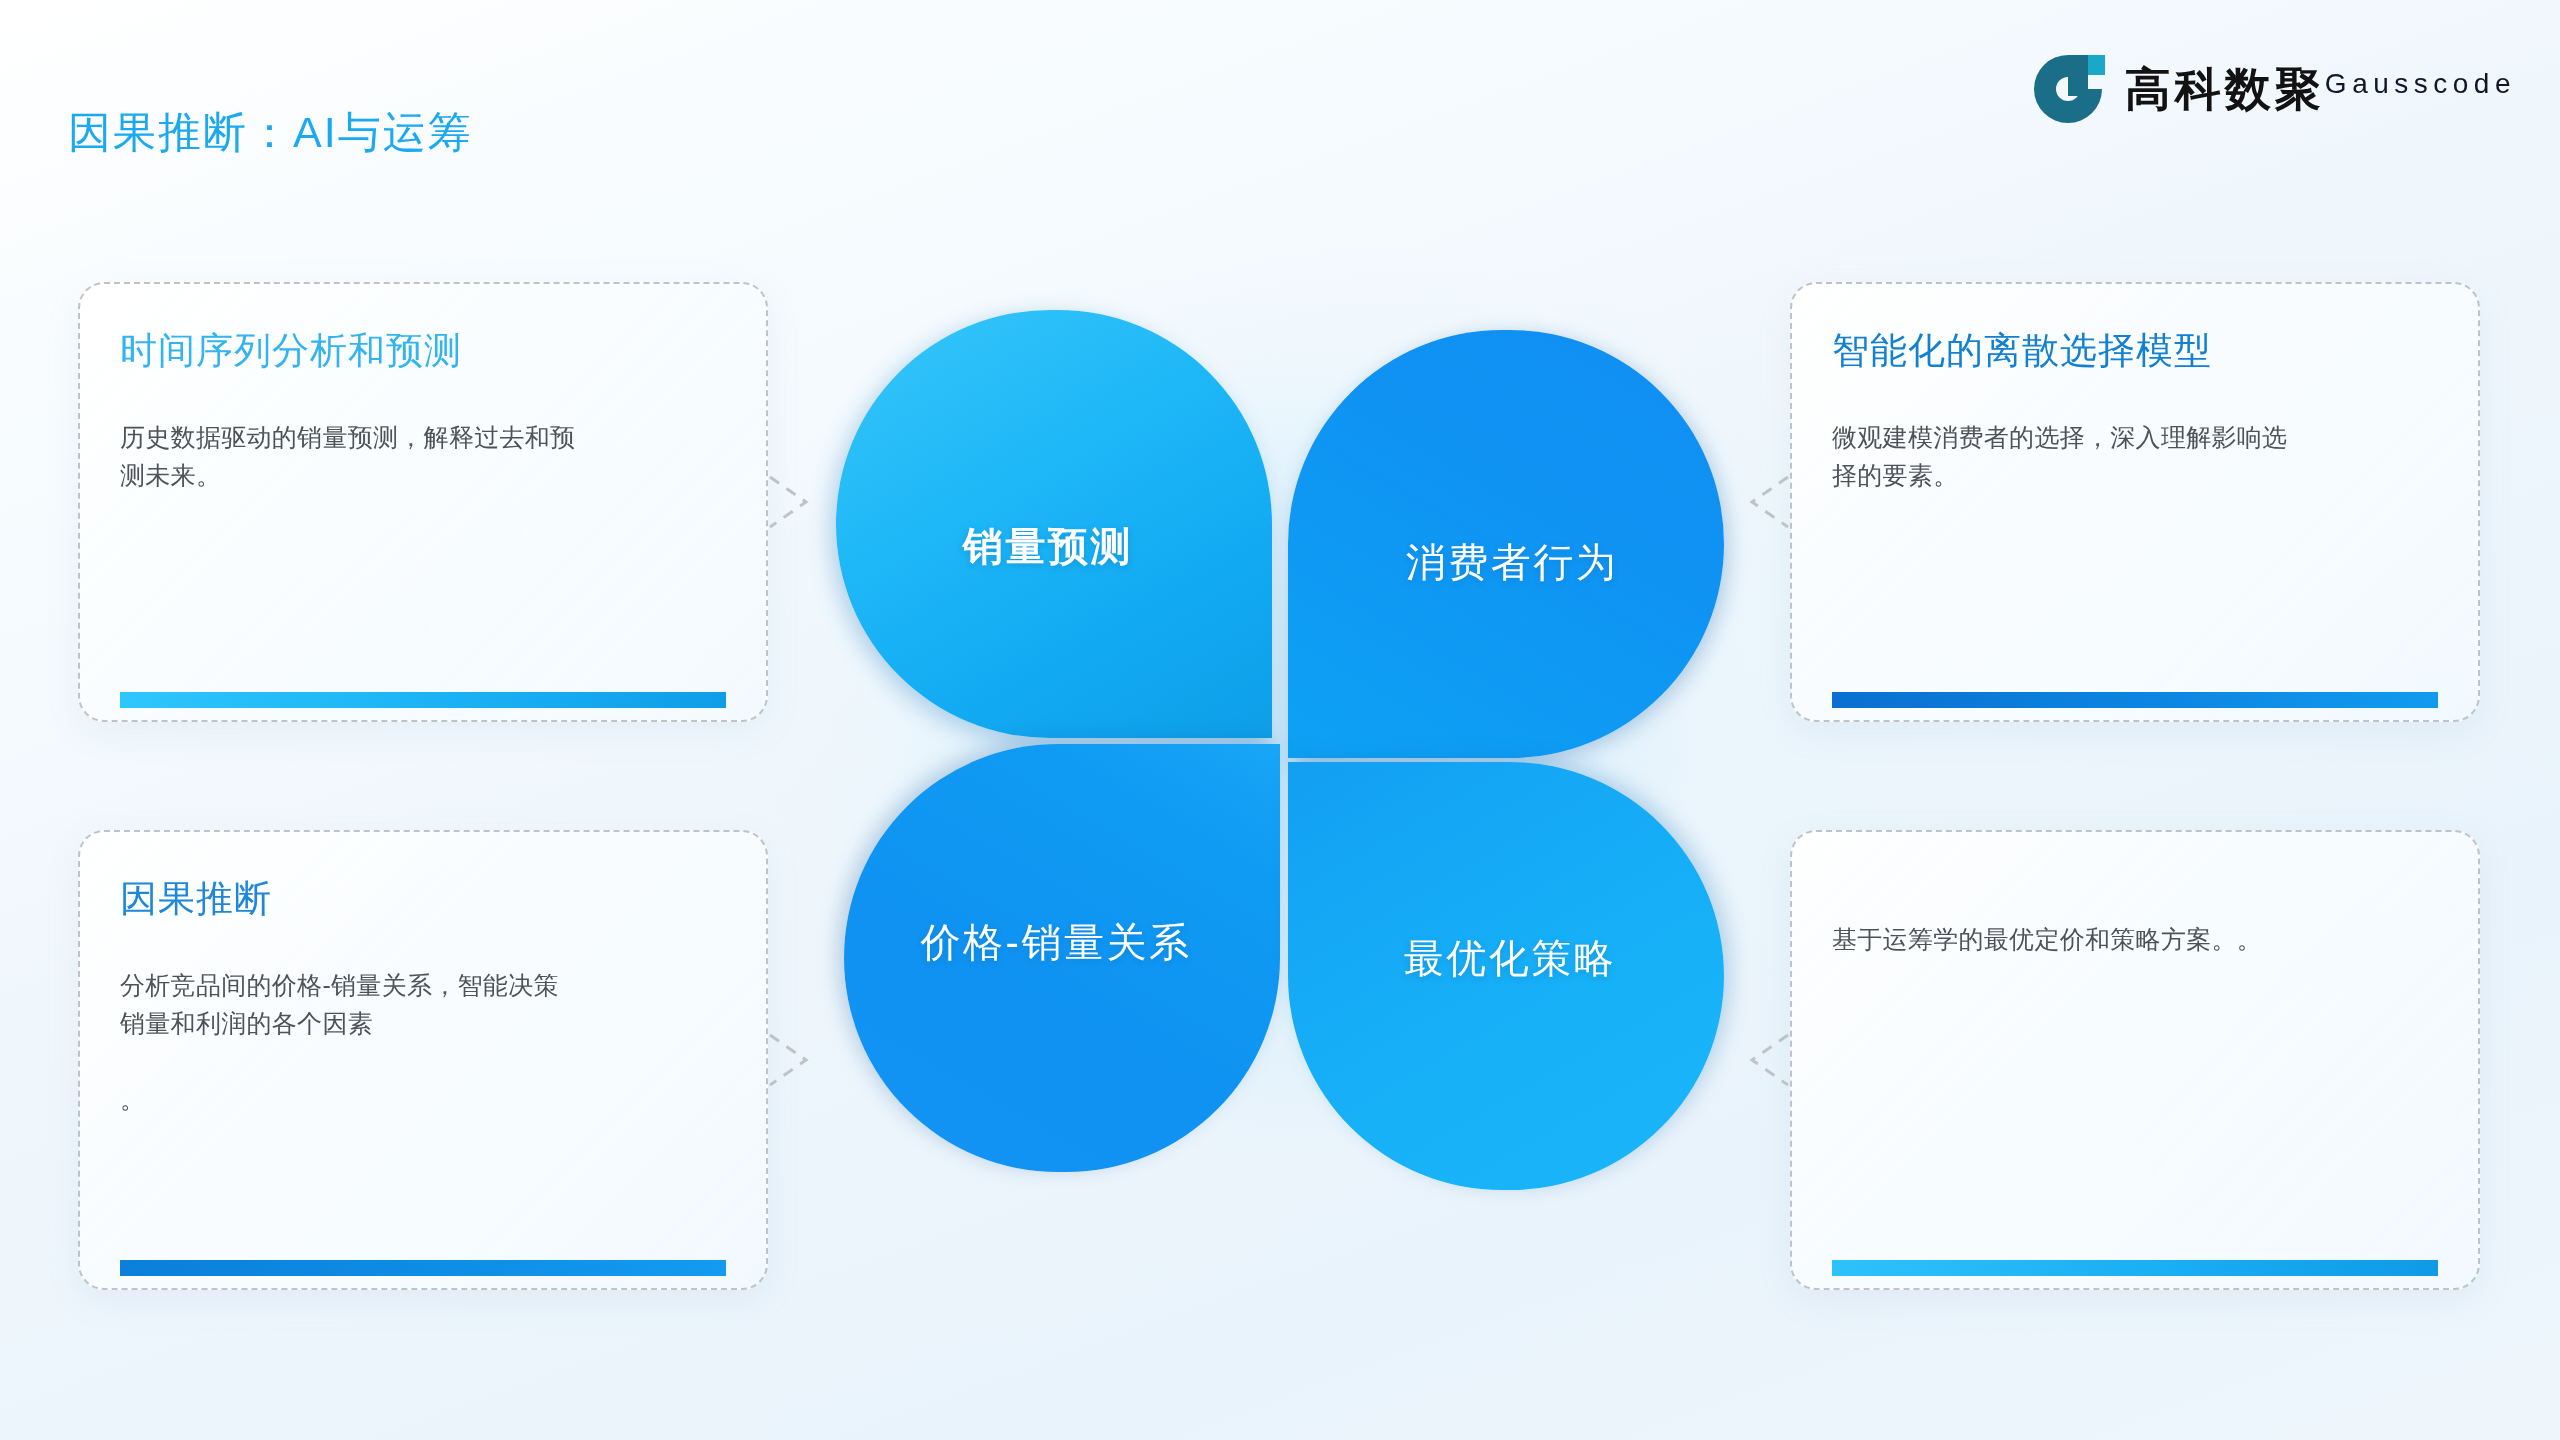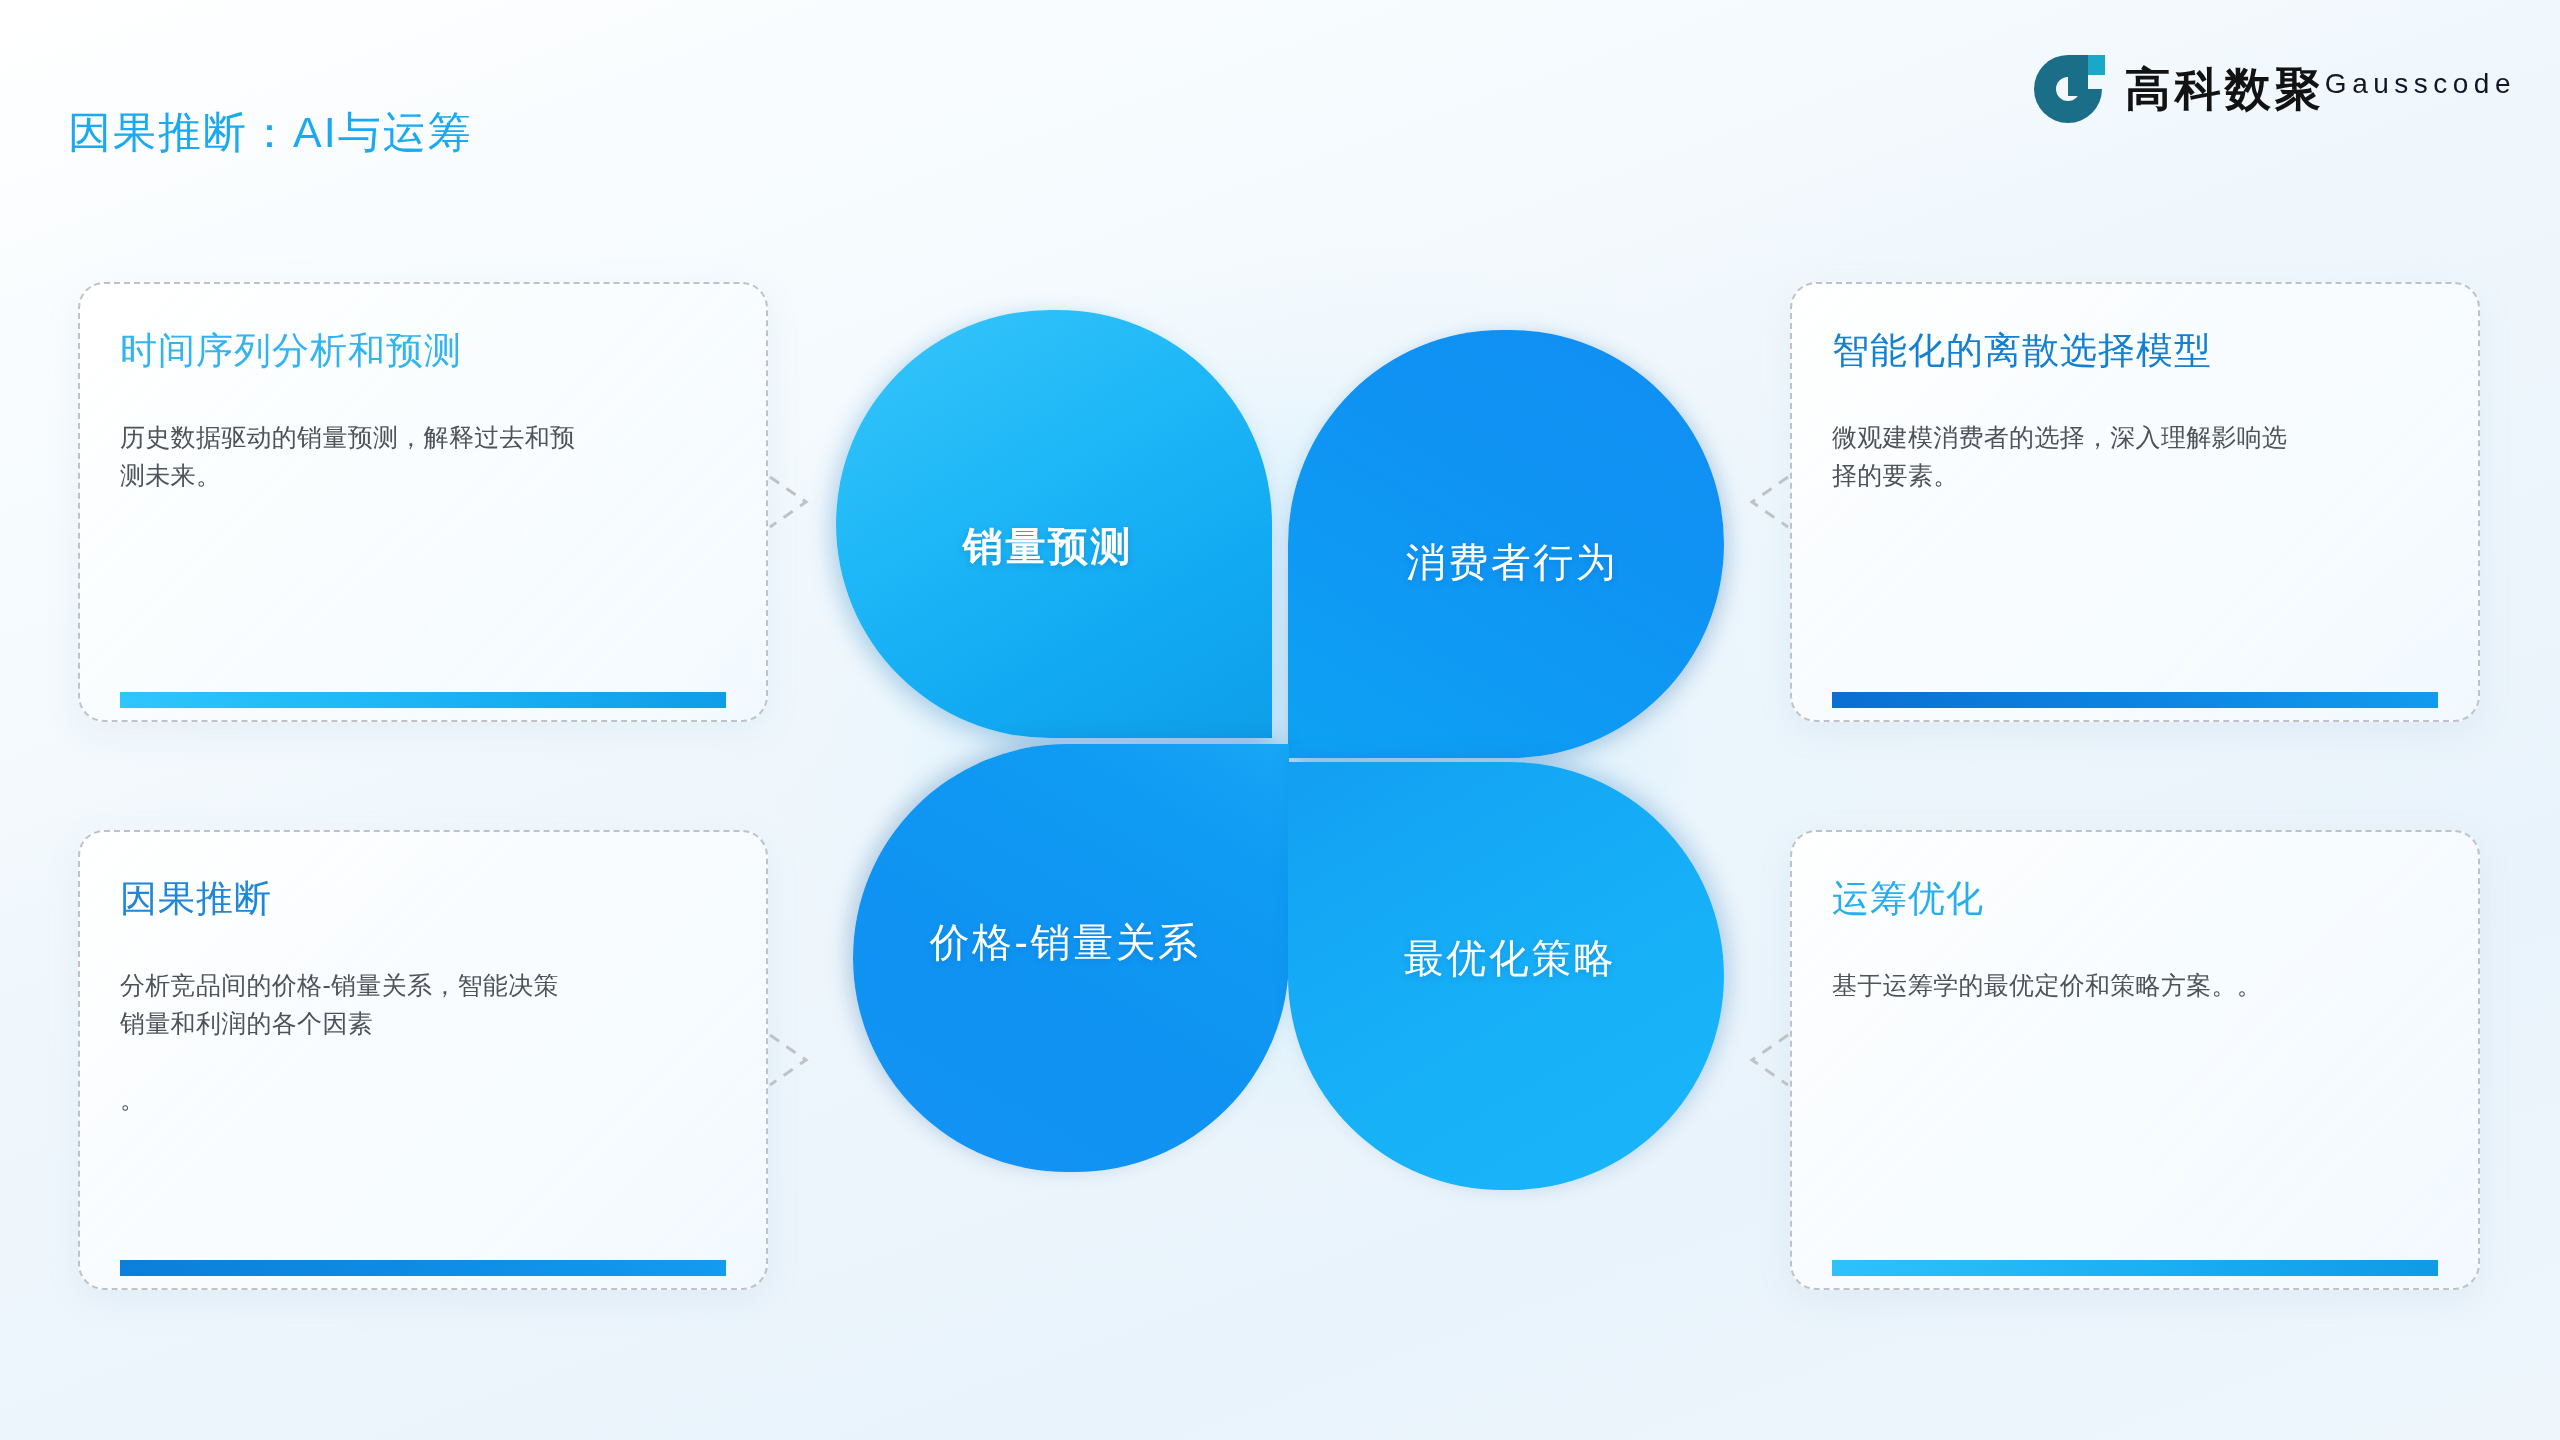--- a/index.html
+++ b/index.html
@@ -168,21 +168,21 @@
   #petal-tr {
     right: 0; top: 20px;
     border-radius: 218px 218px 218px 0;
     background: linear-gradient(210deg, #108ef2 0%, #0f93f3 40%, #0e9bf4 75%, #0ea2f3 100%);
     box-shadow: 4px 4px 20px rgba(20,90,160,0.28);
   }
   #petal-tr .petal-label { transform: translate(6px, 18px); }
 
   
   #petal-bl {
-    left: 17px; bottom: 18px;
+    left: 8px; bottom: 18px;
     border-radius: 218px 0 218px 218px;
     background: linear-gradient(30deg, #1494f4 0%, #0f92f2 40%, #0f9bf3 80%, #18a6f6 100%);
     box-shadow: -6px -4px 20px rgba(20,90,160,0.26);
     align-items: center;
   }
   #petal-bl .petal-label { transform: translate(-6px, -16px); }
 
   
   #petal-br {
     right: 0; bottom: 0;
@@ -284,21 +284,20 @@
   <div class="card-bar" style="background:linear-gradient(90deg,#0a6fd0 0%,#0d86e2 55%,#119bee 100%)"></div>
   <span class="chev chev-left">
     <svg width="50" height="74" viewBox="0 0 50 74" xmlns="http://www.w3.org/2000/svg">
       <polyline points="46,12 10,37 46,62" fill="none" stroke="#bfc3c7" stroke-width="3" stroke-dasharray="11 9" stroke-linecap="butt"></polyline>
     </svg>
   </span>
 </div>
 
 <div class="card" id="card-br">
   <div class="card-inner">
-    <div class="card-title" style="color:#25aef0">运筹优化</div>
     <div class="card-body">基于运筹学的最优定价和策略方案。。</div>
   </div>
   <div class="card-bar" style="background:linear-gradient(90deg,#2ec2fb 0%,#1aaef3 55%,#0f9ae6 100%)"></div>
   <span class="chev chev-left">
     <svg width="50" height="74" viewBox="0 0 50 74" xmlns="http://www.w3.org/2000/svg">
       <polyline points="46,12 10,37 46,62" fill="none" stroke="#bfc3c7" stroke-width="3" stroke-dasharray="11 9" stroke-linecap="butt"></polyline>
     </svg>
   </span>
 </div>
 

